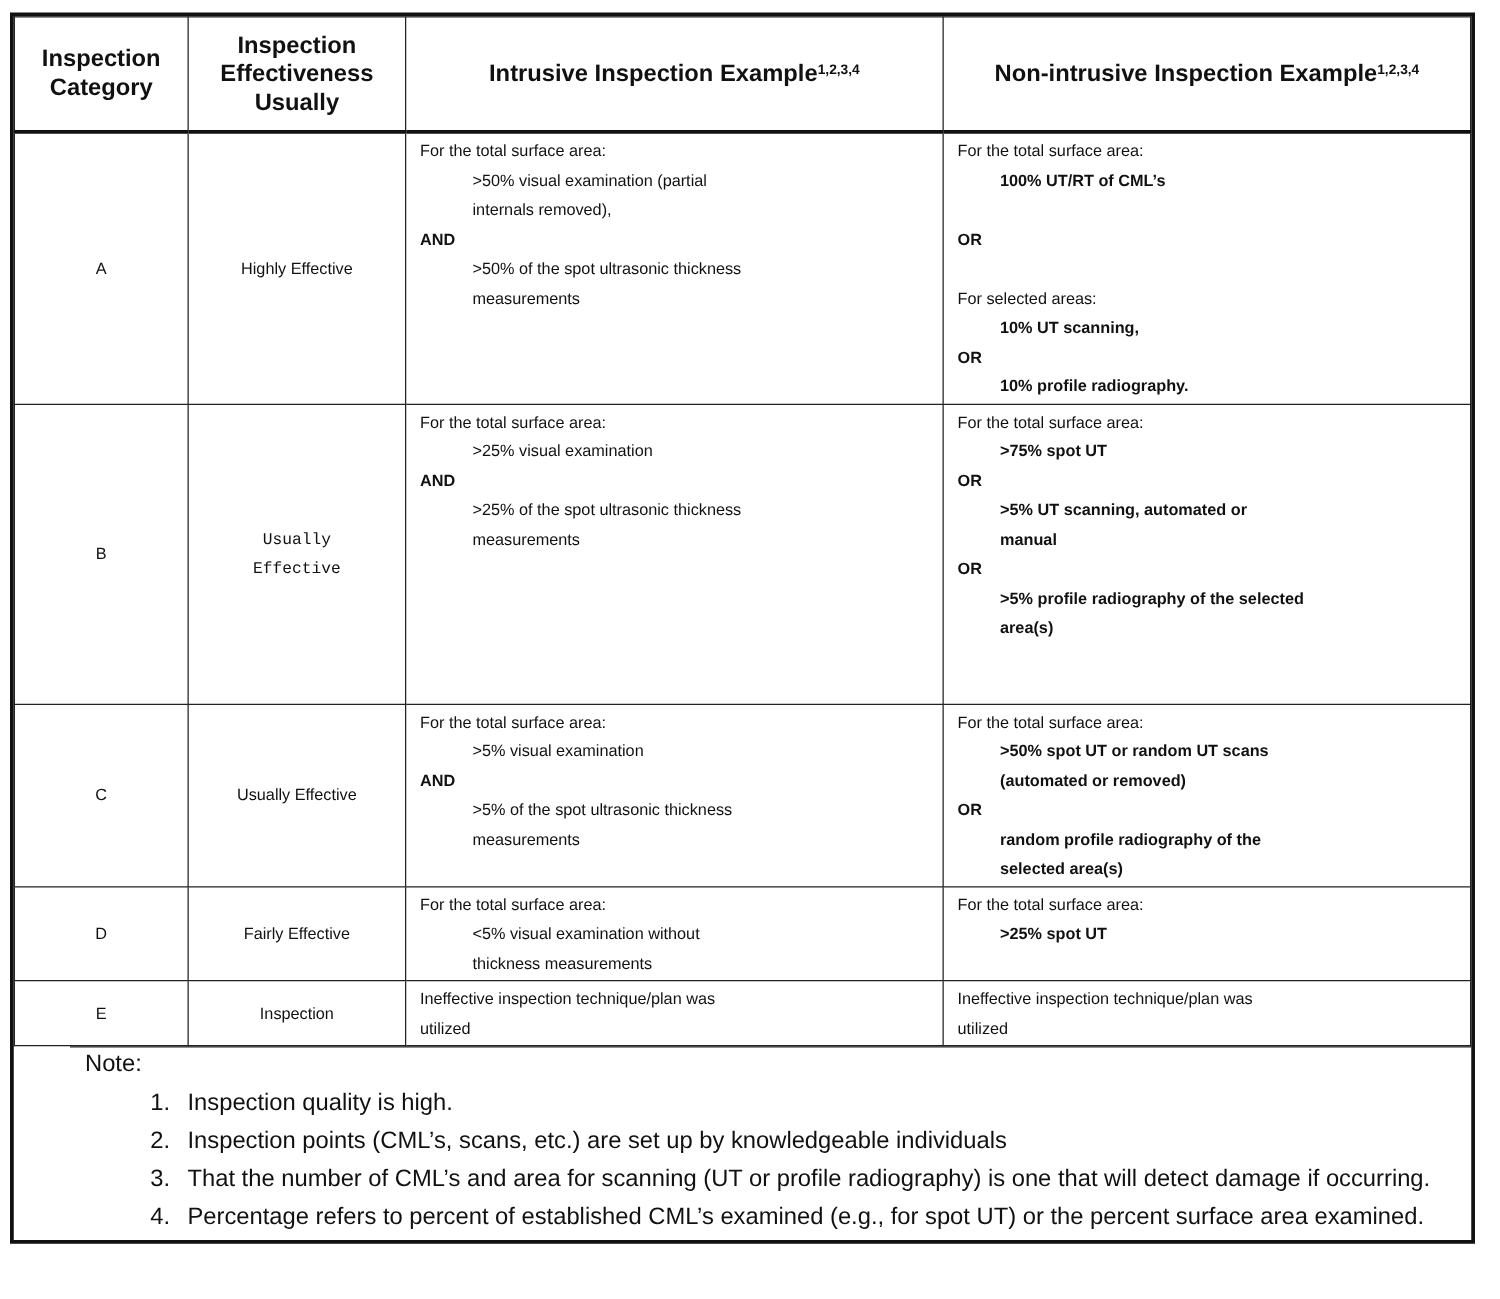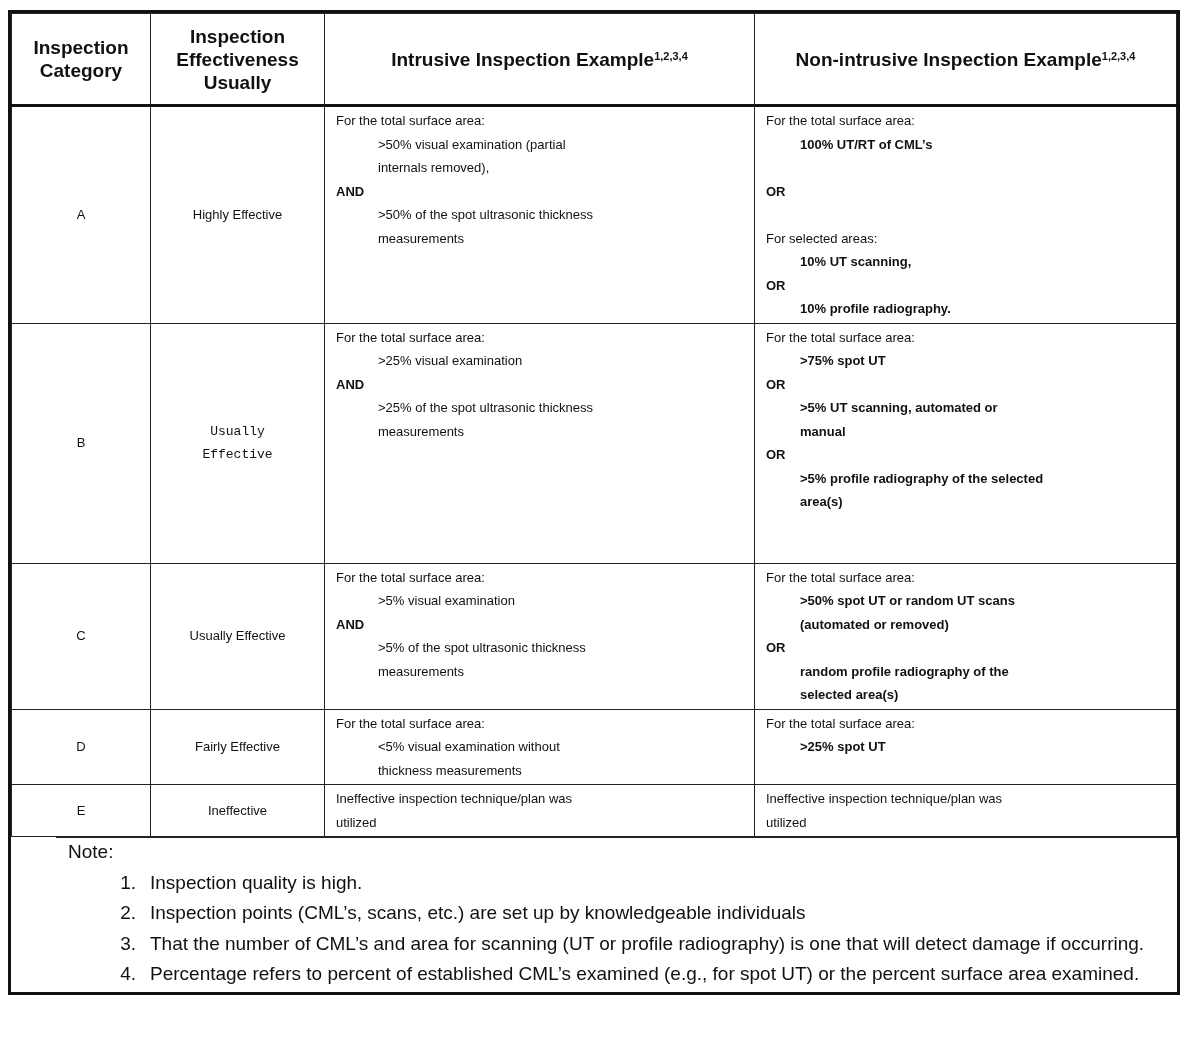--- a/index.html
+++ b/index.html
@@ -114,21 +114,21 @@
             <span class="ln ind">&lt;5% visual examination without</span>
             <span class="ln ind">thickness measurements</span>
           </td>
           <td class="content">
             <span class="ln">For the total surface area:</span>
             <span class="ln ind2">&gt;25% spot UT</span>
           </td>
         </tr>
         <tr style="height: 50px;">
           <td class="center">E</td>
-          <td class="center"><span style="display: inline-block; width: 160px;">Ineffective</span></td>
+          <td class="center"><span style="display: inline-block; width: 160px;">Inspection</span></td>
           <td class="content">
             <span class="ln">Ineffective inspection technique/plan was</span>
             <span class="ln">utilized</span>
           </td>
           <td class="content">
             <span class="ln">Ineffective inspection technique/plan was</span>
             <span class="ln">utilized</span>
           </td>
         </tr>
       </tbody>

